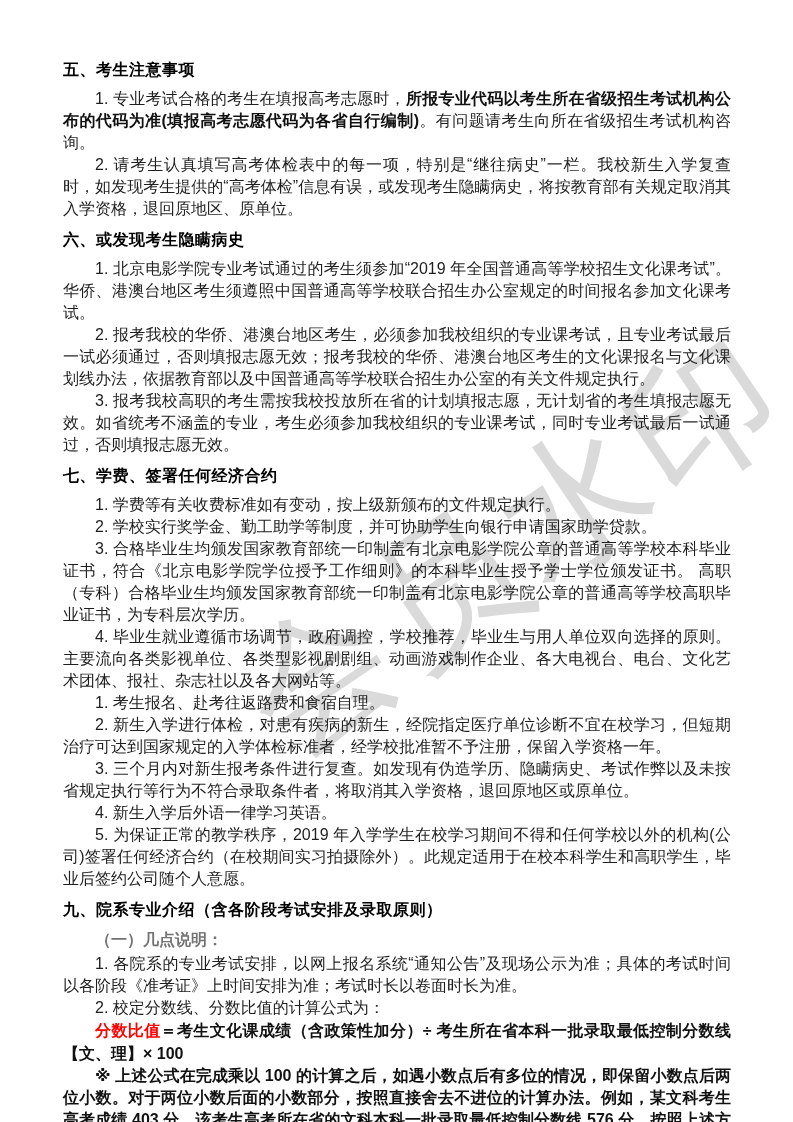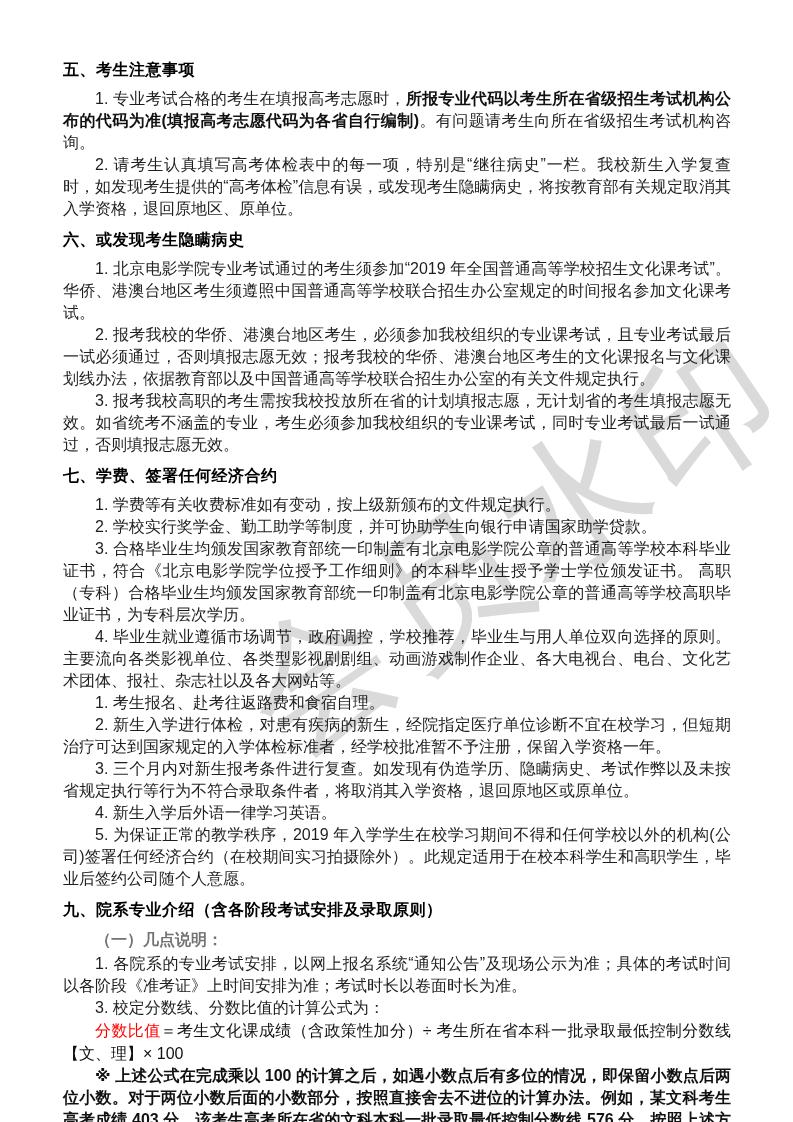--- a/index.html
+++ b/index.html
@@ -49,21 +49,21 @@
   .sub-heading{
     font-size:16px;
     line-height:24px;
     font-weight:700;
     text-indent:2em;
     margin:1px 0;
     color:#737373;
   }
   .bold{font-weight:700;color:#111;}
   .red{color:#ff0000;}
-  .formula{font-weight:400;color:#111;line-height:23px;}
+  .formula{font-weight:700;color:#111;line-height:23px;}
 </style>
 </head>
 <body>
 
 <div class="page">
 
   <div class="watermark">会员水印</div>
 
   <div class="content">
 
@@ -93,20 +93,20 @@
       <p>2. 新生入学进行体检，对患有疾病的新生，经院指定医疗单位诊断不宜在校学习，但短期治疗可达到国家规定的入学体检标准者，经学校批准暂不予注册，保留入学资格一年。</p>
       <p>3. 三个月内对新生报考条件进行复查。如发现有伪造学历、隐瞒病史、考试作弊以及未按省规定执行等行为不符合录取条件者，将取消其入学资格，退回原地区或原单位。</p>
       <p>4. 新生入学后外语一律学习英语。</p>
       <p>5. 为保证正常的教学秩序，2019 年入学学生在校学习期间不得和任何学校以外的机构(公司)签署任何经济合约（在校期间实习拍摄除外）。此规定适用于在校本科学生和高职学生，毕业后签约公司随个人意愿。</p>
     </div>
 
     <div class="section">
       <h2>九、院系专业介绍（含各阶段考试安排及录取原则）</h2>
       <div class="sub-heading">（一）几点说明：</div>
       <p>1. 各院系的专业考试安排，以网上报名系统“通知公告”及现场公示为准；具体的考试时间以各阶段《准考证》上时间安排为准；考试时长以卷面时长为准。</p>
-      <p>3. 校定分数线、分数比值的计算公式为：</p>
+      <p>2. 校定分数线、分数比值的计算公式为：</p>
       <p class="formula"><span class="red">分数比值</span><span>＝考生文化课成绩（含政策性加分）÷ 考生所在省本科一批录取最低控制分数线【文、理】× 100</span></p>
       <p class="bold">※ 上述公式在完成乘以 100 的计算之后，如遇小数点后有多位的情况，即保留小数点后两位小数。对于两位小数后面的小数部分，按照直接舍去不进位的计算办法。例如，某文科考生高考成绩 403 分，该考生高考所在省的文科本科一批录取最低控制分数线 576 分，按照上述方法计算出来的分数比值为 69.96。</p>
 
     </div>
 
   </div>
 </div>
 
 </body></html>

